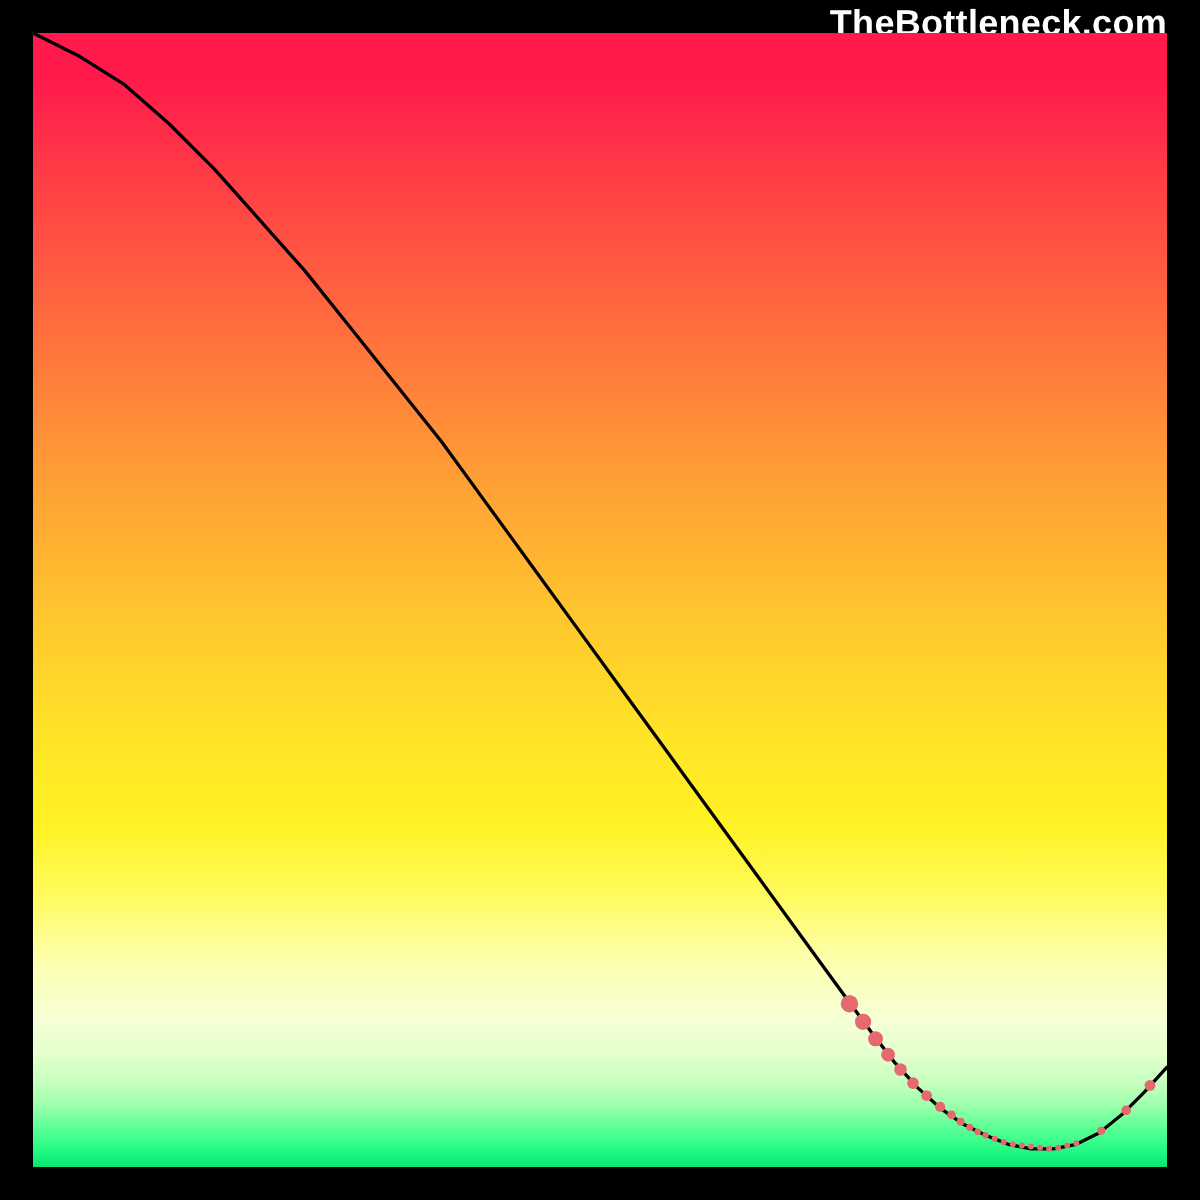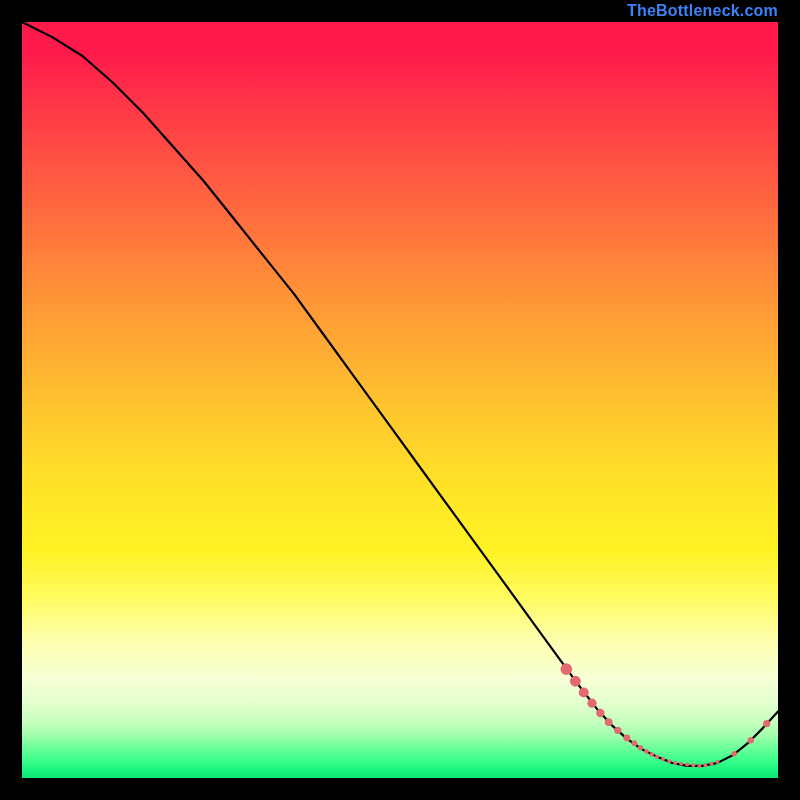--- a/index.html
+++ b/index.html
@@ -43,22 +43,22 @@
       #6dff9b 96%,
       #3fff8d 97.5%,
       #18f57f 99%,
       #0ae573 100%
     );
   }
   .watermark {
     position: absolute;
     top: 2px;
     right: 22px;
-    color: #3b82f6;
-    font-size: 16px;
+    color: #ffffff;
+    font-size: 24px;
     font-weight: 600;
     letter-spacing: 0.2px;
     user-select: none;
   }
   svg.curve {
     position: absolute;
     left: 0;
     top: 0;
     width: 756px;
     height: 756px;

